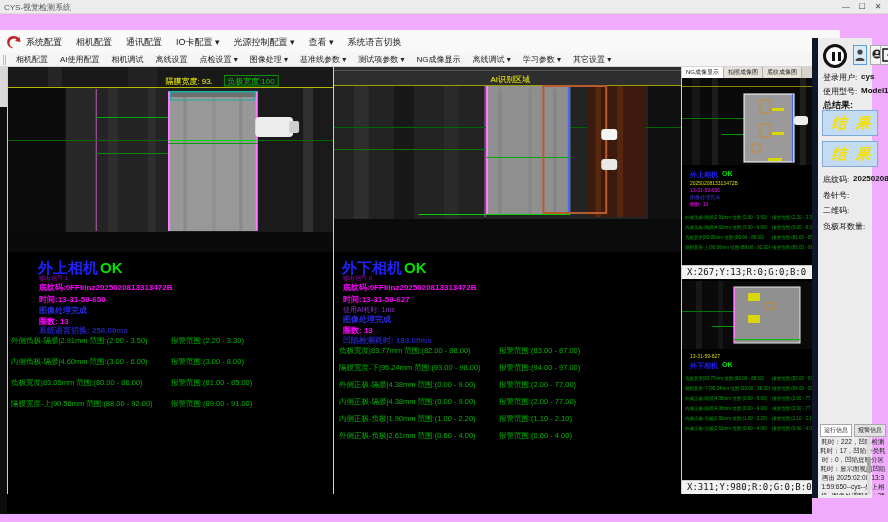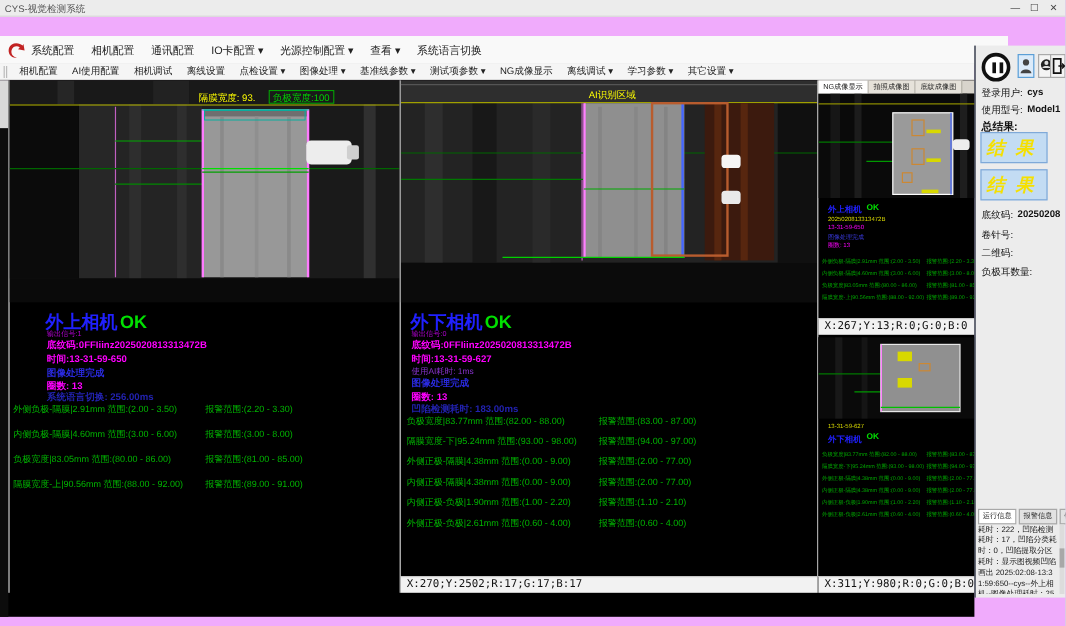--- a/index.html
+++ b/index.html
@@ -58,21 +58,21 @@
   .minitab.active { background:#fff; }
   .mini-text span { position:absolute; white-space:nowrap; }
   .mt-title { font-size:7px; font-weight:bold; color:#2020ff; }
   .mt-ok { font-size:7px; font-weight:bold; color:#00e000; }
   .mt-yellow { font-size:5px; color:#d8d800; }
   .mt-mag { font-size:5px; color:#ff00ff; }
   .mt-blue { font-size:5px; color:#3a3ae0; }
   .mt-row { font-size:4.5px; color:#00a800; }
 
   
-  .rpanel { left:812px; top:38px; width:76px; height:460px; background:#ececec; border-left:1px solid #0f172a; }
+  .rpanel { left:812px; top:38px; width:60px; height:460px; background:#ececec; border-left:6px solid #0f172a;text-align:center; }
   .rp-label { position:absolute; font-size:8px; color:#111; white-space:nowrap; }
   .rp-value { position:absolute; font-size:8px; color:#111; font-weight:bold; white-space:nowrap; }
   .rbox { position:absolute; left:4px; width:56px; height:26px; background:#c3dcf3; border:1px solid #7fa9d8;font-style:italic; }
   .rbox span { font-family:"DejaVu Serif", serif; font-size:15px; font-weight:bold; color:#f5e000; line-height:24px; padding-left:4px; letter-spacing:2px; }
   .pausebtn { position:absolute; left:5px; top:6px; width:24px; height:24px; border:3px solid #111; border-radius:50%; background:#fff; }
   .pausebtn i { position:absolute; top:5px; width:3px; height:9px; background:#111; }
   .sqbtn { position:absolute; top:7px; width:14px; height:20px; background:#f4f4f4; border:1px solid #aaa; }
   .sqbtn.sel { background:#dcebfa; border-color:#5c9fd6; }
   .logtabs { position:absolute; left:2px; top:386px; display:flex; gap:2px; }
   .logtab { font-size:6px; color:#222; background:#e2e2e2; border:1px solid #a8a8a8; padding:1px 3px; white-space:nowrap; }
@@ -260,21 +260,20 @@
         <span class="c2m">报警范围:(2.00 - 77.00)</span>
     </div>
     <div class="row-g" style="top:347px">
       <span style="left:5px">内侧正极-负极|1.90mm 范围:(1.00 - 2.20)</span>
         <span class="c2m">报警范围:(1.10 - 2.10)</span>
     </div>
     <div class="row-g" style="top:364px">
       <span style="left:5px">外侧正极-负极|2.61mm 范围:(0.60 - 4.00)</span>
         <span class="c2m">报警范围:(0.60 - 4.00)</span>
     </div>
-    <div class="viewstatus">X:270;Y:2502;R:17;G:17;B:17</div>
   </div>
 
   <div class="abs minicol">
 
     <div class="abs" style="left:0;top:0;width:131px;height:212px">
       <div class="minitabs">
         <span class="minitab active">NG成像显示</span>
         <span class="minitab">拍照成像图</span>
         <span class="minitab">底纹成像图</span>
       </div>

